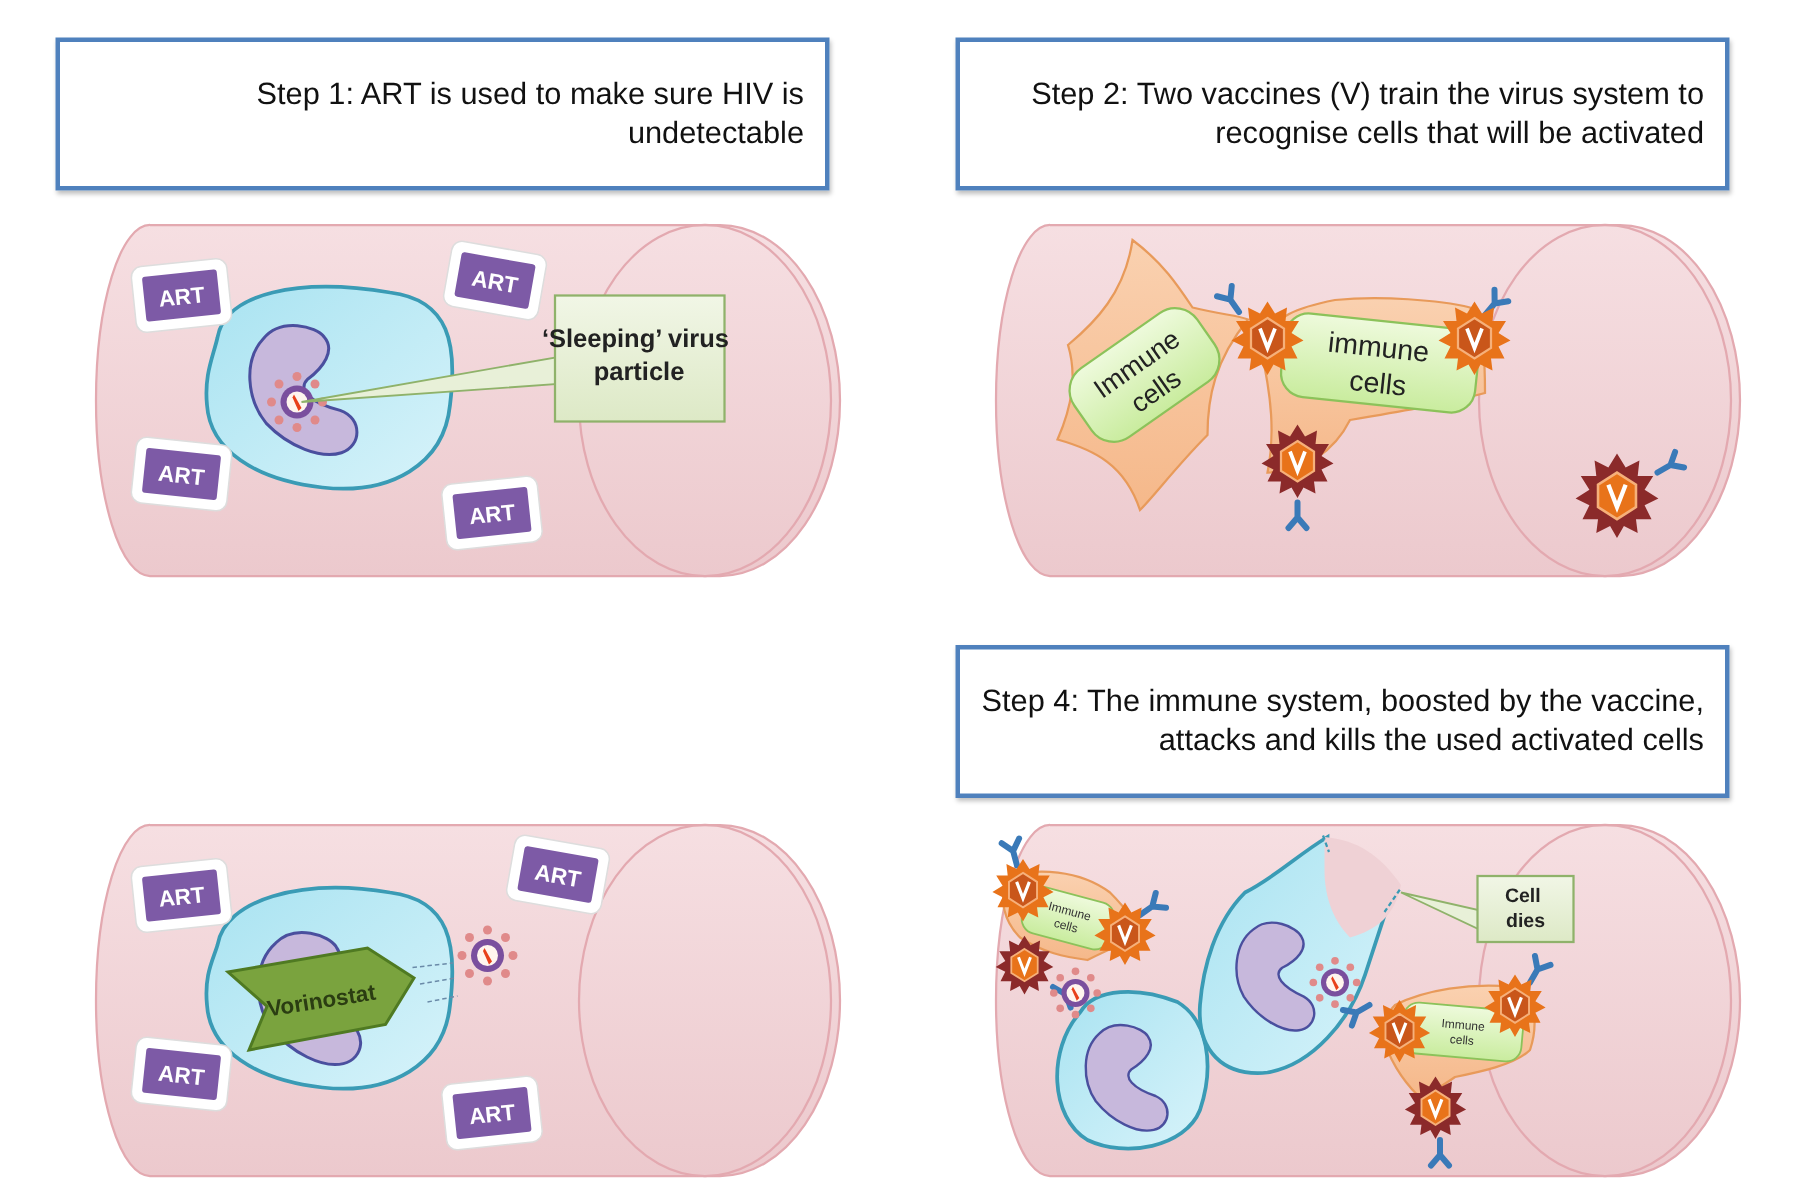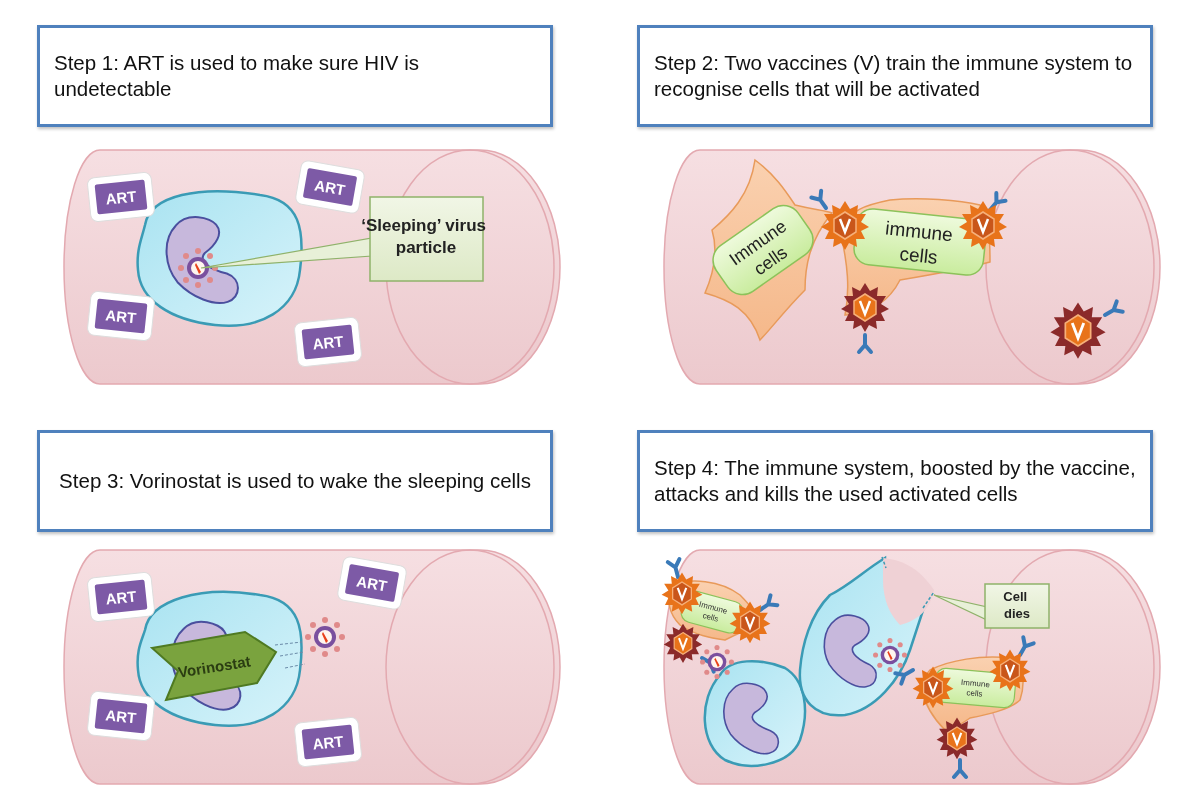--- a/index.html
+++ b/index.html
@@ -1,21 +1,21 @@
 <!DOCTYPE html>
 <html><head>
 <meta charset="utf-8">
 <style>
   html, body { margin: 0; padding: 0; background: #ffffff; }
   body { width: 1200px; height: 800px; position: relative; overflow: hidden; font-family: "Liberation Sans", sans-serif; }
   .panel { position: absolute; width: 600px; height: 400px; }
   .title-box {
     position: absolute; left: 37px; top: 25px; width: 516px; height: 102px;
     border: 3px solid #4f81bd; background: #fff; box-sizing: border-box;
-    display: flex; align-items: center; justify-content: center; text-align: left;
+    display: flex; align-items: center; justify-content: center; text-align: right;
     font-size: 20.5px; line-height: 26px; color: #111; padding: 0 14px;
     box-shadow: 1px 2px 3px rgba(0,0,0,0.25);
   }
   svg.scene { position: absolute; left: 0; top: 0; }
   .lbl { font-family: "Liberation Sans", sans-serif; }
 </style>
 </head>
 <body>
 
 <svg width="0" height="0" style="position:absolute">
@@ -113,21 +113,21 @@
       <rect x="370" y="197" width="113" height="84" fill="url(#calloutGrad)" stroke="#8fb26a" stroke-width="1.5"></rect>
       <text class="lbl" x="426" y="231" text-anchor="middle" font-size="17" font-weight="bold" fill="#222">
         <tspan x="426" dy="0">‘Sleeping’ virus</tspan>
         <tspan x="426" dy="22">particle</tspan>
       </text>
     </g>
   </svg>
 </div>
 
 <div class="panel" style="left:600px;top:0;">
-  <div class="title-box">Step 2: Two vaccines (V) train the immune system to recognise cells that will be activated</div>
+  <div class="title-box">Step 2: Two vaccines (V) train the virus system to recognise cells that will be activated</div>
   <svg class="scene" width="600" height="400">
     <g>
       <path d="M100,150 L480,150 A80,117 0 0 1 480,384 L100,384 A36,117 0 0 1 100,150 Z" fill="url(#vesselGrad)" stroke="#e3a9b0" stroke-width="1.5"></path>
       <ellipse cx="470" cy="267" rx="84" ry="117" fill="none" stroke="#e3a9b0" stroke-width="1.5"></ellipse>
     </g>
     <g>
       <path d="M155,160 C175,175 185,190 195,205 C215,210 225,210 232,213 C210,240 205,265 205,290 C185,310 170,330 160,340 C150,310 130,300 105,293 C115,270 118,250 112,230 C130,215 150,195 155,160 Z" fill="url(#immGrad)" stroke="#e89a5a" stroke-width="1.5"></path>
       <g transform="translate(163,250) rotate(-35)">
         <rect x="-50" y="-28" width="100" height="56" rx="18" fill="url(#nucGreen)" stroke="#8cc25a" stroke-width="1.5"></rect>
         <text class="lbl" x="0" y="-3" text-anchor="middle" font-size="18" fill="#222">
@@ -165,21 +165,20 @@
     <g transform="translate(505,315) rotate(60)">
         <use href="#antibody"></use>
       </g>
     <g transform="translate(478,330) scale(1.15)">
         <use href="#vacDark"></use>
       </g>
   </svg>
 </div>
 
 <div class="panel" style="left:0;top:400px;">
-  <div class="title-box" style="top:30px;">Step 3: Vorinostat is used to wake the sleeping cells</div>
   <svg class="scene" width="600" height="400">
     <g>
       <path d="M100,150 L480,150 A80,117 0 0 1 480,384 L100,384 A36,117 0 0 1 100,150 Z" fill="url(#vesselGrad)" stroke="#e3a9b0" stroke-width="1.5"></path>
       <ellipse cx="470" cy="267" rx="84" ry="117" fill="none" stroke="#e3a9b0" stroke-width="1.5"></ellipse>
     </g>
     <g>
       <path d="M145,230 C150,200 200,185 260,195 C300,200 305,230 300,270 C296,310 260,330 215,325 C170,320 140,300 138,270 C136,250 142,240 145,230 Z" fill="url(#cellGrad)" stroke="#3a9bb5" stroke-width="2.5"></path>
     </g>
     <g transform="translate(205,265) rotate(-5)">
       <use href="#nucleusShape" fill="#c7b8dc" stroke="#4a4f9e" stroke-width="2"></use>

